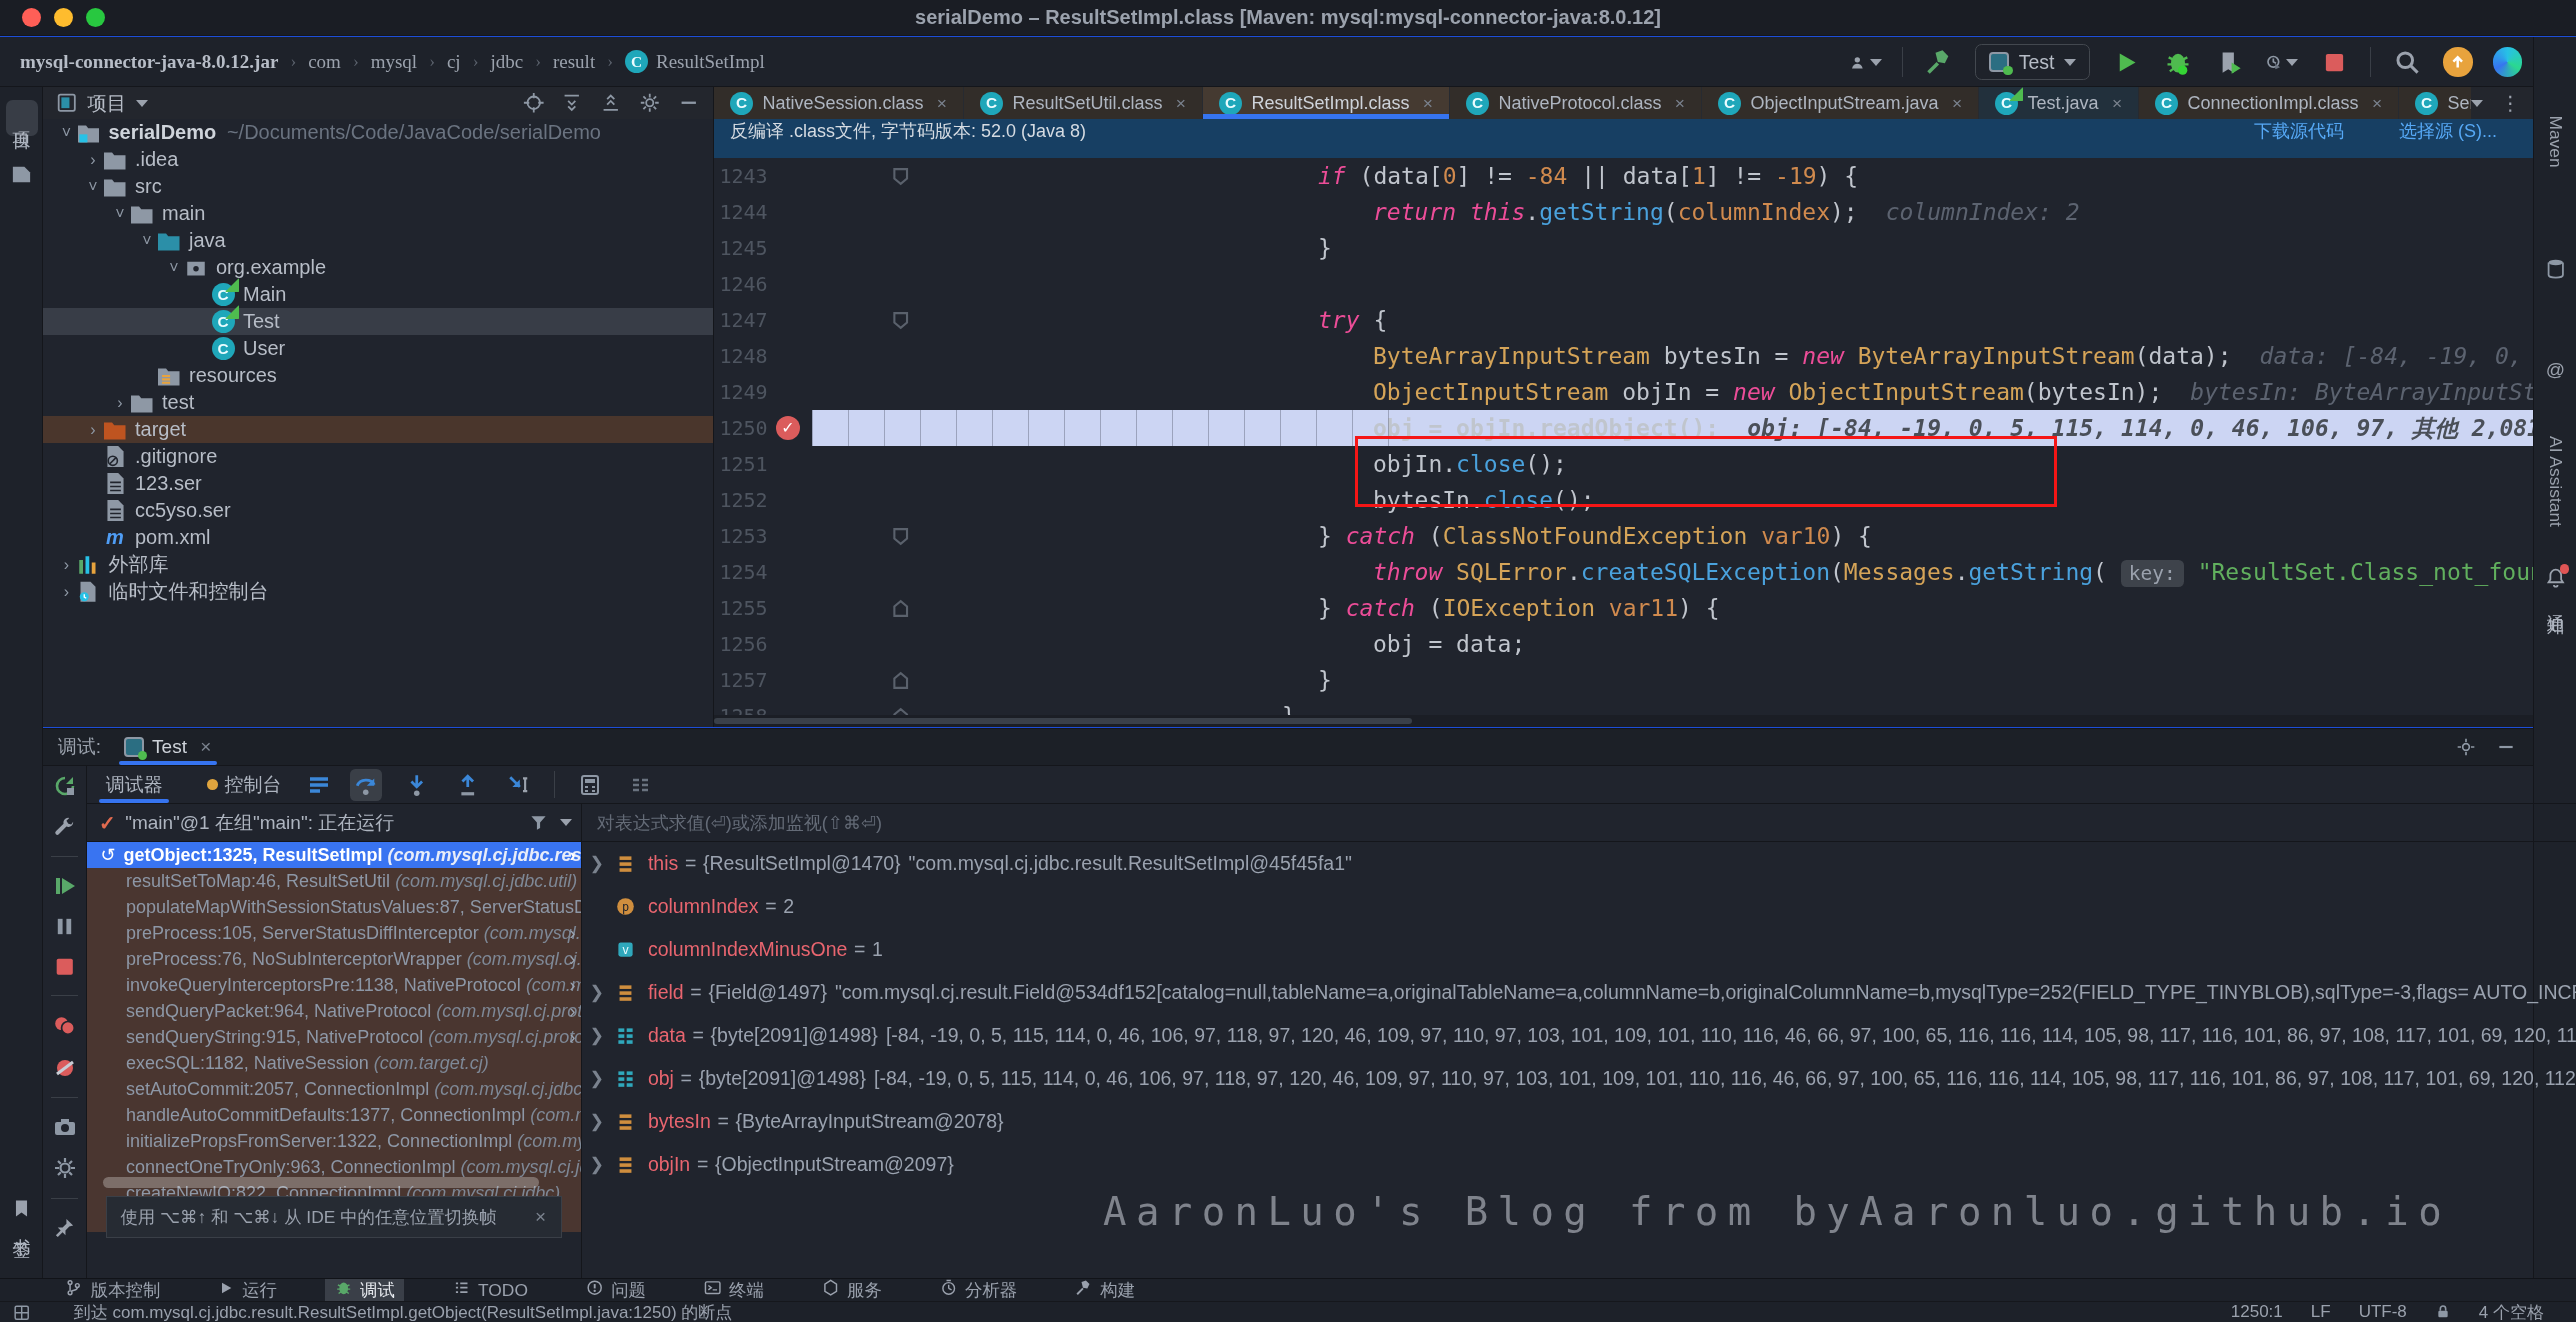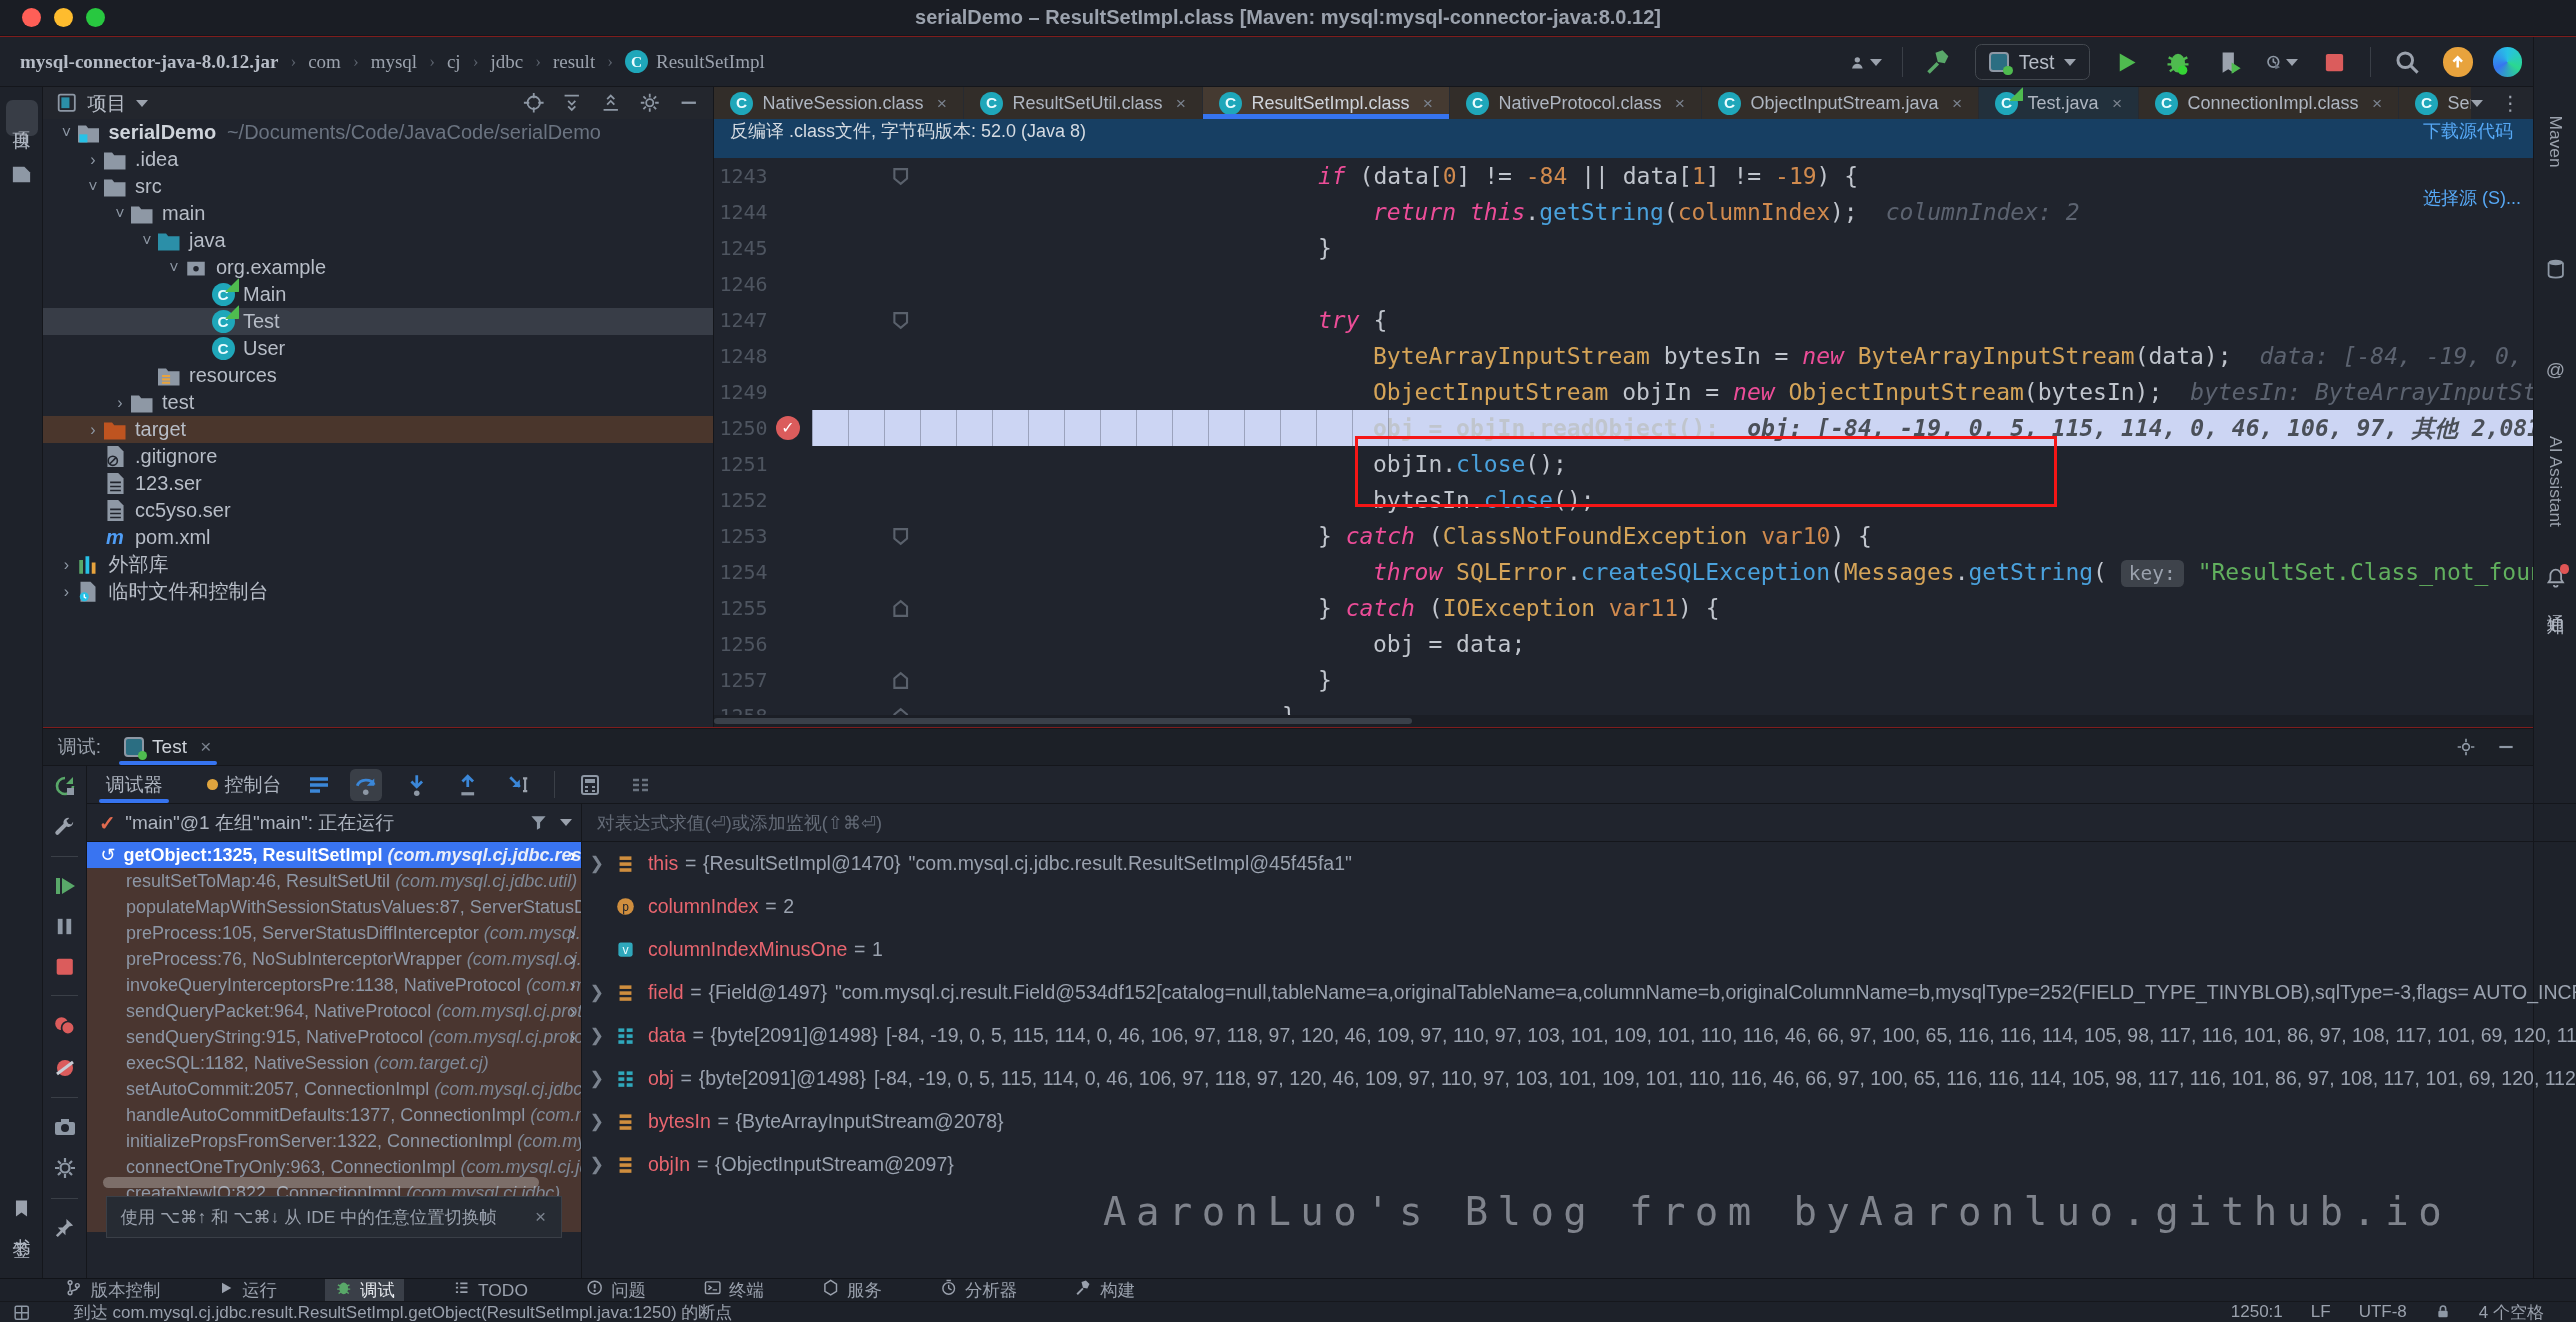--- a/index.html
+++ b/index.html
@@ -1,18 +1,18 @@
 <!DOCTYPE html>
 <html style="font-size:10.7px"><head>
 <meta charset="utf-8">
 <style>
   * { margin:0; padding:0; box-sizing:border-box; }
   html,body { width:2576px; height:1323px; overflow:hidden; background:#14161b;
     font-family:"Liberation Sans", sans-serif; -webkit-font-smoothing:antialiased; }
-  .app { position:relative; width:2576px; height:1323px; background:#7f1d1d; }
+  .app { position:relative; width:2576px; height:1323px; background:#1d4ed8; }
 
   
   .titlebar { position:absolute; left:0; top:0; width:2576px; height:36px; background:#1a1d24;
     border-bottom:0.7px solid #14161b; display:flex; align-items:center; }
   .traffic { display:flex; gap:12.7px; margin-left:21.5px; }
   .traffic span { width:19.5px; height:19.5px; border-radius:50%; display:block; }
   .win-title { position:absolute; left:0; right:0; text-align:center; color:#9ba2ad; font-size:20px; font-weight:bold; }
 
   
   .toolbar { position:absolute; left:0; top:37px; width:2576px; height:50px; background:#1e222a;
@@ -61,21 +61,21 @@
   .trow.sel-brown { background:#4a362c; }
   .tchev { width:20px; min-width:20px; text-align:center; color:#8e98a5; font-size:16px; }
   .ticon { width:24px; min-width:24px; height:23px; display:flex; align-items:center; justify-content:center; margin-right:8px; }
   .textra { color:#6a7380; margin-left:10.7px; }
   .trow .bold { font-weight:bold; color:#cfd4db; }
 
   
   .editor { position:absolute; left:714px; top:119px; width:1819px; height:608px; background:#20242d; overflow:hidden; }
   .notif { height:39px; background:#173f63; display:flex; align-items:flex-start; font-size:18px; color:#d5dbe2; }
   .notif .ntext { margin-left:16px; }
-  .notif .nlinks { margin-left:auto; margin-right:12px; display:flex; gap:43px;flex-direction:column; }
+  .notif .nlinks { margin-left:auto; margin-right:36px; display:flex; gap:55px; }
   .notif .nlinks span { color:#56a8f5; }
   .codelines { position:relative; height:557px; overflow:hidden;
     font-family:"DejaVu Sans Mono", monospace; font-size:23px; }
   .cl { position:relative; height:36px; line-height:36px; white-space:nowrap; }
   .cl .ln { position:absolute; left:5.4px; width:74px; color:#4e5560; font-size:20px; text-align:left; }
   .cl .bpdot { position:absolute; left:62px; top:6px; width:24px; height:24px; border-radius:50%; background:#db5c5c;
     color:#fff; font-size:16px; text-align:center; line-height:24px; font-family:"Liberation Sans",sans-serif; }
   .cl .fold { position:absolute; left:178px; top:9.4px; }
   .codecell { position:absolute; left:98px; right:0; top:0; bottom:0; overflow:hidden; color:#c0c5cd; }
   .cl.hl .codecell { background:#ccd5f3; color:#1b1e26; font-weight:bold; }

